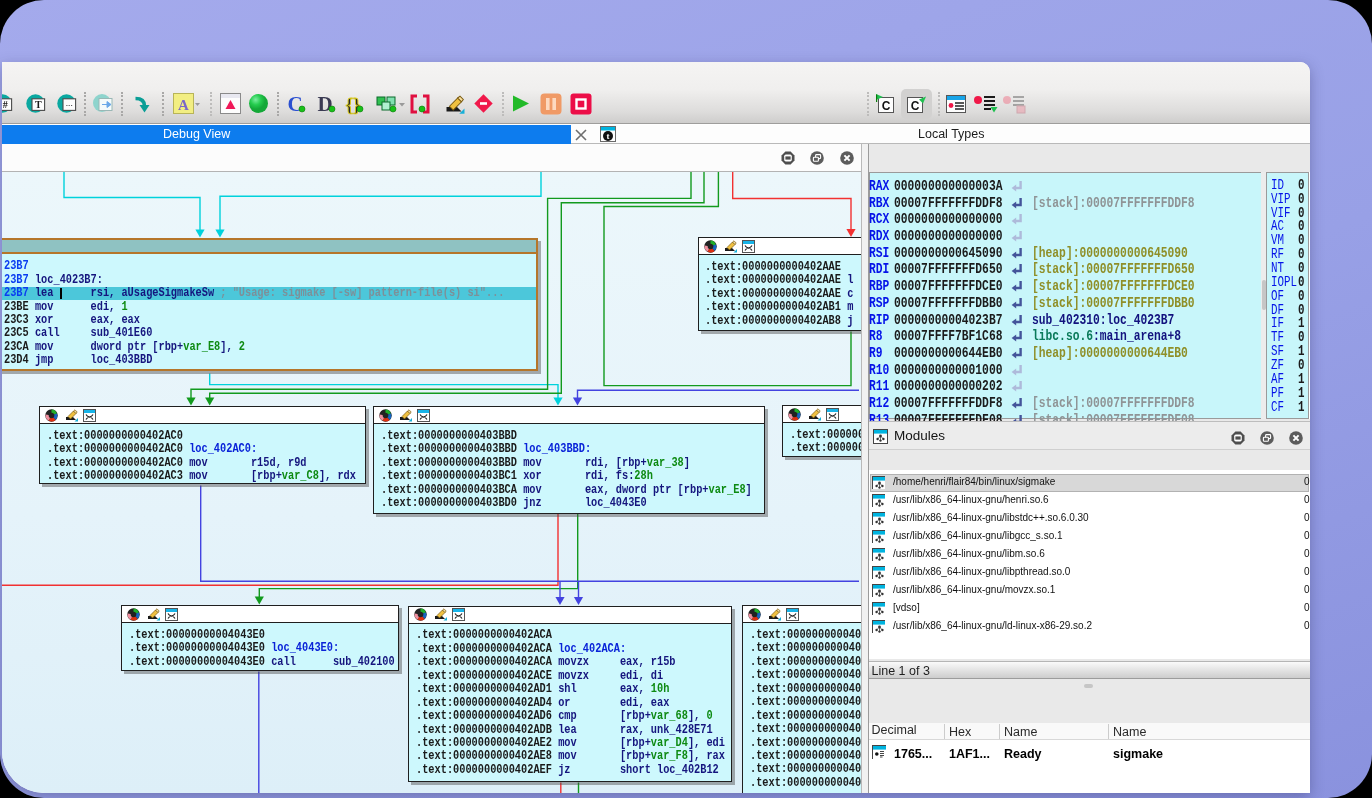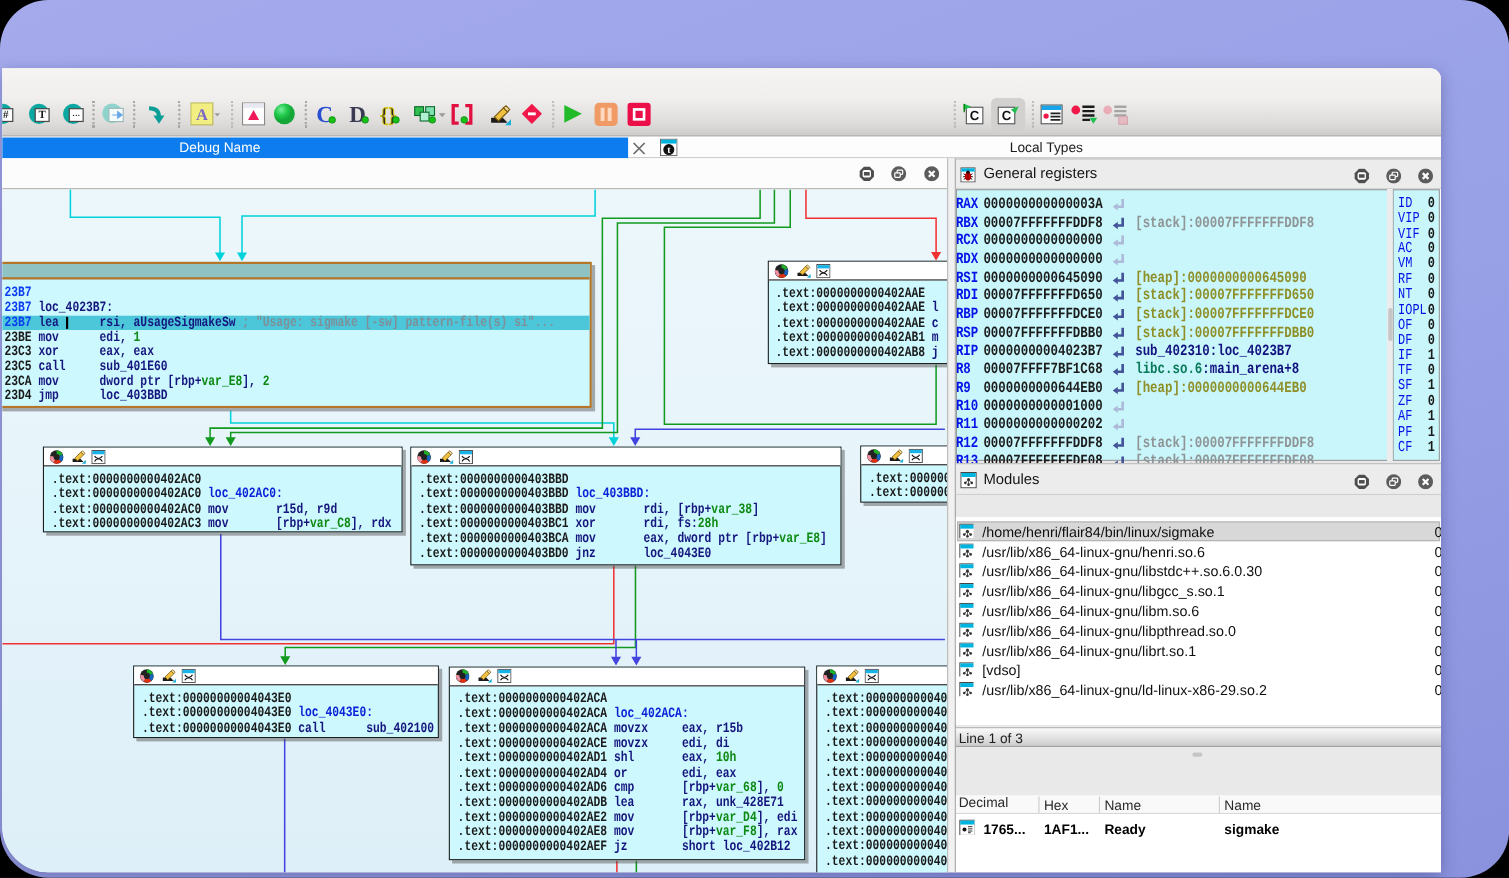--- a/index.html
+++ b/index.html
@@ -24,21 +24,21 @@
 .cap{position:absolute;left:25px;font-size:13.5px;color:#141414;font-family:"Liberation Sans",sans-serif}
 .n{position:absolute;background:#cdf8fd;border:1px solid #1f1f1f;box-shadow:3px 3px 0 rgba(75,75,75,.45)}
 .nt{position:absolute;left:0;top:0;right:0;height:17px;background:#fff;border-bottom:1px solid #1f1f1f}
 .nl{position:absolute;white-space:pre;font-family:"Liberation Mono",monospace;font-size:13px;font-weight:bold;color:#15157e;transform:scaleX(.792);transform-origin:0 0}
 .a{color:#1a1a1a}.bl{color:#0a23d8}.nv{color:#15157e}.gr{color:#0d8a12}.cm{color:#7d9099}.ba{color:#0a3cf0}
 .rrow,.frow{position:absolute;white-space:pre;font-family:"Liberation Mono",monospace}
 .rrow{font-size:14.2px;font-weight:bold;transform:scaleX(.796);transform-origin:0 0}.frow{font-size:13.8px;font-weight:bold;color:#1b1b1b;transform:scaleX(.785);transform-origin:0 0}
 .rn{color:#0513e8}.rv{color:#1b1b1b}
 .an-gray{color:#8f9496}.an-olive{color:#8f8f28}.an-navy{color:#12127e}.an-teal{color:#0a7a5a}
 .frow b{font-weight:normal;color:#0513e8}
-.mrow{position:absolute;font-size:13px;color:#101010;font-family:"Liberation Sans",sans-serif;white-space:pre}
+.mrow{position:absolute;font-size:10px;color:#101010;font-family:"Liberation Sans",sans-serif;white-space:pre}
 .colhdr{position:absolute;font-size:12.5px;color:#2a2a2a;font-family:"Liberation Sans",sans-serif}
 </style></head>
 <body>
 <svg width="0" height="0" style="position:absolute">
 <defs>
 <g id="wheel">
         <circle cx="6.5" cy="6.5" r="6.2" fill="#222"></circle>
         <path d="M6.5 6.5 L6.5 0.5 A6 6 0 0 1 11.9 4.5 Z" fill="#1fae2a"></path>
         <path d="M6.5 6.5 L11.9 4.5 A6 6 0 0 1 10.6 11 Z" fill="#1565c0"></path>
         <path d="M6.5 6.5 L10.6 11 A6 6 0 0 1 3.6 11.6 Z" fill="#e03010"></path>
@@ -232,21 +232,21 @@
             <path d="M17.5 14 L24.5 14 L21 19.5 Z" fill="#20c050"></path>
           </svg></div>
         <div class="abs" style="left:1000px;top:31px;width:26px;height:22px;"><svg width="26" height="22" opacity="0.45">
             <circle cx="5" cy="7" r="4" fill="#f06a80"></circle>
             <path d="M11 4 L22 4 M11 8 L22 8 M11 12 L22 12" stroke="#555" stroke-width="2.2"></path>
             <rect x="15" y="13" width="8" height="7" fill="#f090a0" stroke="#c06a7a"></rect>
           </svg></div>
       </div>
 <div id="tabbar">
 <div id="dtab">
-          <span class="abs sans" style="left:161px;top:2px;color:#fff;font-size:12.5px">Debug Name</span>
+          <span class="abs sans" style="left:161px;top:2px;color:#fff;font-size:12.5px">Debug View</span>
         </div>
 <svg class="abs" style="left:572px;top:3px" width="14" height="14">
           <path d="M2 2 L12 12 M12 2 L2 12" stroke="#6e6e6e" stroke-width="1.6"></path>
         </svg>
 <svg class="abs" style="left:598px;top:1px" width="16" height="16">
           <use href="#ltico"></use>
         </svg>
 <span class="abs sans" style="left:916px;top:2px;font-size:12.5px;color:#1c1c1c">Local Types</span>
 </div>
 <div id="gtitle">
@@ -443,35 +443,20 @@
         </svg>
         <svg class="abs" style="left:808.3px;top:7px" width="14" height="14">
           <use href="#cascbtn"></use>
         </svg>
         <svg class="abs" style="left:837.6px;top:7px" width="14" height="14">
           <use href="#xbtn"></use>
         </svg>
       </div>
 <div id="divider"></div>
 <div id="dock">
-        <div class="ptitle" style="top:0px;height:28px">
-          <svg class="abs" style="left:3.5px;top:7px" width="14" height="14">
-            <use href="#bugico"></use>
-          </svg>
-          <span class="cap" style="top:5px">General registers</span>
-          <svg class="abs" style="left:361.79999999999995px;top:8px" width="14" height="14">
-            <use href="#octbtn"></use>
-          </svg>
-          <svg class="abs" style="left:391.09999999999997px;top:8px" width="14" height="14">
-            <use href="#cascbtn"></use>
-          </svg>
-          <svg class="abs" style="left:420.4px;top:8px" width="14" height="14">
-            <use href="#xbtn"></use>
-          </svg>
-        </div>
 <div class="abs" style="left:0;top:28px;width:441px;height:247px;background:#fff"></div>
 <div class="abs" style="left:0px;top:28px;width:392px;height:247px;background:#c8f6fa;border:1px solid #9a9a9a;border-right:none"></div>
 <div class="abs" style="left:397px;top:28px;width:42.5px;height:247px;background:#c8f6fa;border:1px solid #9a9a9a"></div>
 <div class="abs" style="left:392px;top:28px;width:5px;height:247px;background:#ececec"></div>
 <div class="abs" style="left:392.5px;top:136px;width:4px;height:30px;background:#c6c6c6;border-radius:2px"></div>
 <span class="rrow rn" style="left:0px;top:33.900000000000006px">RAX</span>
         <span class="rrow rv" style="left:25.299999999999955px;top:33.900000000000006px">000000000000003A</span>
         <svg class="abs" style="left:142px;top:35.900000000000006px" width="12" height="12">
           <use href="#retl"></use>
         </svg>
@@ -632,21 +617,21 @@
         <span class="mrow" style="left:24px;top:404px">/usr/lib/x86_64-linux-gnu/libm.so.6</span>
         <span class="mrow" style="left:435px;top:404px">0</span>
 <svg class="abs" style="left:3px;top:422px" width="13" height="13">
           <use href="#modico"></use>
         </svg>
         <span class="mrow" style="left:24px;top:422px">/usr/lib/x86_64-linux-gnu/libpthread.so.0</span>
         <span class="mrow" style="left:435px;top:422px">0</span>
 <svg class="abs" style="left:3px;top:440px" width="13" height="13">
           <use href="#modico"></use>
         </svg>
-        <span class="mrow" style="left:24px;top:440px">/usr/lib/x86_64-linux-gnu/librt.so.1</span>
+        <span class="mrow" style="left:24px;top:440px">/usr/lib/x86_64-linux-gnu/movzx.so.1</span>
         <span class="mrow" style="left:435px;top:440px">0</span>
 <svg class="abs" style="left:3px;top:458px" width="13" height="13">
           <use href="#modico"></use>
         </svg>
         <span class="mrow" style="left:24px;top:458px">[vdso]</span>
         <span class="mrow" style="left:435px;top:458px">0</span>
 <svg class="abs" style="left:3px;top:476px" width="13" height="13">
           <use href="#modico"></use>
         </svg>
         <span class="mrow" style="left:24px;top:476px">/usr/lib/x86_64-linux-gnu/ld-linux-x86-29.so.2</span>

